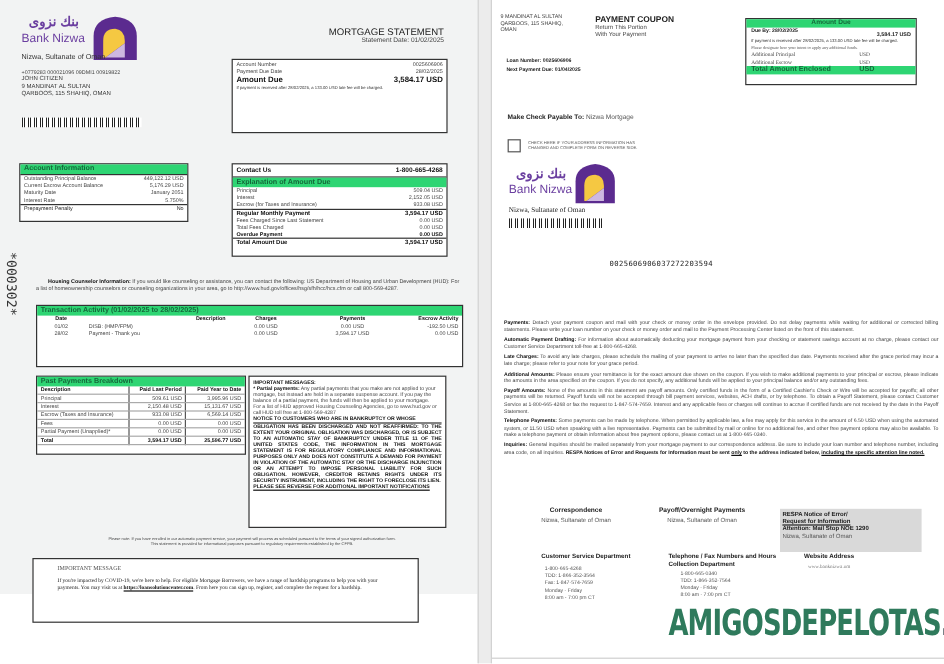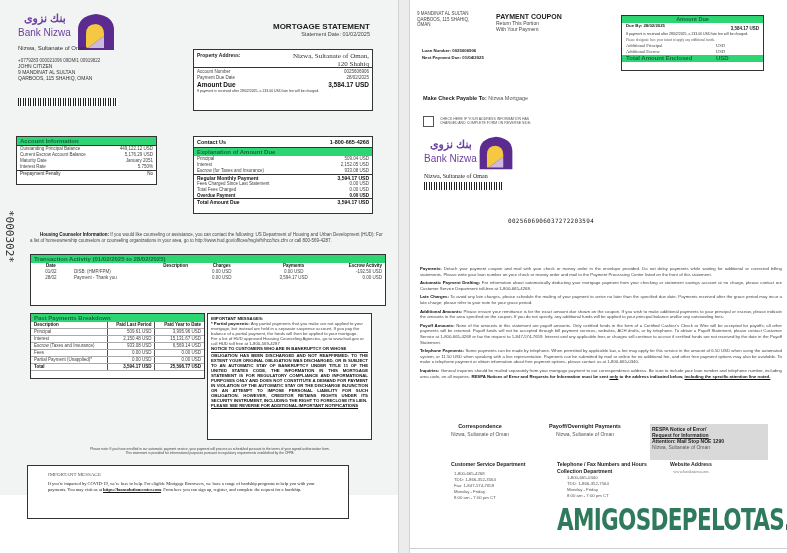--- a/index.html
+++ b/index.html
@@ -48,31 +48,24 @@
         <path d="M14 36 L30 24 V36 Z" fill="#cdb8e0"></path>
       </svg>
     </div>
     <div class="abs t5" style="left:18px;top:45px;font-size:6px;color:#333;">Nizwa, Sultanate of Oman</div>
     <div class="abs t4" style="left:18px;top:58px;font-size:4.5px;color:#444;">+0779283  000021096  09DMI1  00919822</div>
     <div class="abs t4" style="left:18px;top:64px;font-size:5px;color:#333;">JOHN CITIZEN</div>
     <div class="abs t4" style="left:18px;top:70px;font-size:5px;color:#333;">9  MANDINAT  AL  SULTAN</div>
     <div class="abs t4" style="left:18px;top:76px;font-size:5px;color:#333;">QARBOOS, 115 SHAHIQ, OMAN</div>
     <div class="abs barcode" style="left:18px;top:98px;width:100px;"></div>
 
-    <div class="abs" style="left:250px;top:22px;width:120px;text-align:right;font-weight:bold;font-size:8px;">MORTGAGE STATEMENT</div>
+    <div class="abs" style="left:250px;top:22px;width:120px;text-align:right;font-weight:normal;font-size:8px;">MORTGAGE STATEMENT</div>
     <div class="abs" style="left:250px;top:31px;width:120px;text-align:right;font-size:5.5px;color:#444;">Statement Date: 01/02/2025</div>
 
     <div class="abs box" style="left:193px;top:49px;width:180px;height:62px;">
-      <div style="display:flex;justify-content:space-between;padding:2px 3px;border-bottom:1px solid #333;height:18px;">
-        <div style="font-weight:bold;font-size:5px;">Property Address:</div>
-        <div class="serif" style="text-align:right;font-size:7px;line-height:8px;color:#333;">
-          <div>Nizwa, Sultanate of Oman,</div>
-          <div class="uline">120 Shahiq</div>
-        </div>
-      </div>
       <div class="row" style="margin-top:1px;">
           <span>Account Number</span>
           <span>0025606906</span>
         </div>
       <div class="row">
           <span>Payment Due Date</span>
           <span>28/02/2025</span>
         </div>
       <div class="row bold" style="font-size:6.5px;line-height:8px;">
           <span>Amount Due</span>

